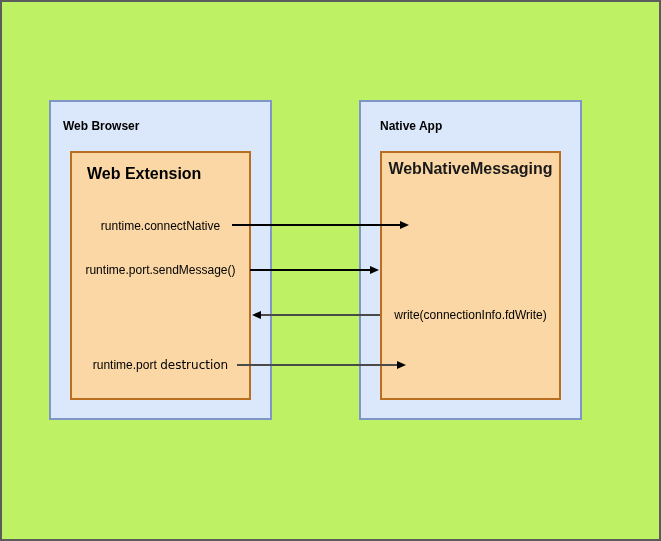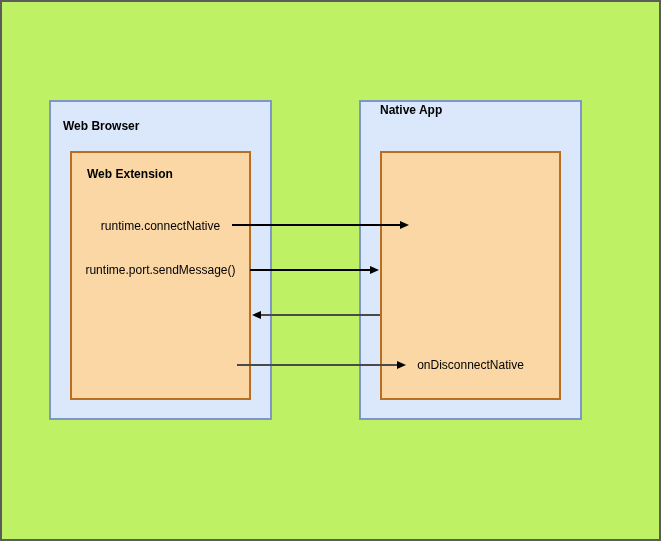--- a/index.html
+++ b/index.html
@@ -30,36 +30,36 @@
   .group-box.right { left: 357px; top: 98px; }
   .group-title {
     position: absolute;
     font-size: 12px;
     font-weight: bold;
     color: #000;
     line-height: 16px;
     white-space: nowrap;
   }
   .group-title.left  { left: 61px;  top: 116px; }
-  .group-title.right { left: 378px; top: 100px; }
+  .group-title.right { left: 378px; top: 116px; }
   
   .inner-box {
     position: absolute;
     width: 181px;
     height: 249px;
     box-sizing: border-box;
     background: #fad7a5;
     border: 2px solid #b96e20;
   }
   .inner-box.left  { left: 68px;  top: 149px; }
   .inner-box.right { left: 378px; top: 149px; }
   .inner-title-left {
     position: absolute;
     left: 85px; top: 164px;
-    font-size: 12px;
+    font-size: 16px;
     font-weight: bold;
     line-height: 16px;
     color: #000;
     white-space: nowrap;
   }
   .inner-title-right {
     position: absolute;
     left: 378px; top: 157px;
     width: 181px;
     text-align: center;
@@ -128,25 +128,30 @@
   <div class="group-title left">Web Browser</div>
 
   <div class="group-box right"></div>
   <div class="group-title right">Native App</div>
 
   <div class="inner-box left"></div>
   <div class="inner-title-left">Web Extension</div>
 
   <div class="inner-box right"></div>
   <div class="inner-title-right">
+    <div>WebNativeMessaging</div>
   </div>
 
   <div class="row lcol r1">runtime.connectNative</div>
   <div class="row lcol r2">runtime.port.sendMessage()</div>
+  <div class="row lcol r4">
+    <span>runtime.port</span>
+    <span class="emphasis">destruction</span>
+  </div>
 
-  <div class="row rcol r4">onDisconnectNative</div>
+  <div class="row rcol r3">write(connectionInfo.fdWrite)</div>
 
   <div class="arrow a1 head-right"></div>
   <div class="arrow a2 head-right"></div>
   <div class="arrow a3 gray head-left"></div>
   <div class="arrow a4 gray head-right"></div>
 
 </div>
 
 </body></html>

